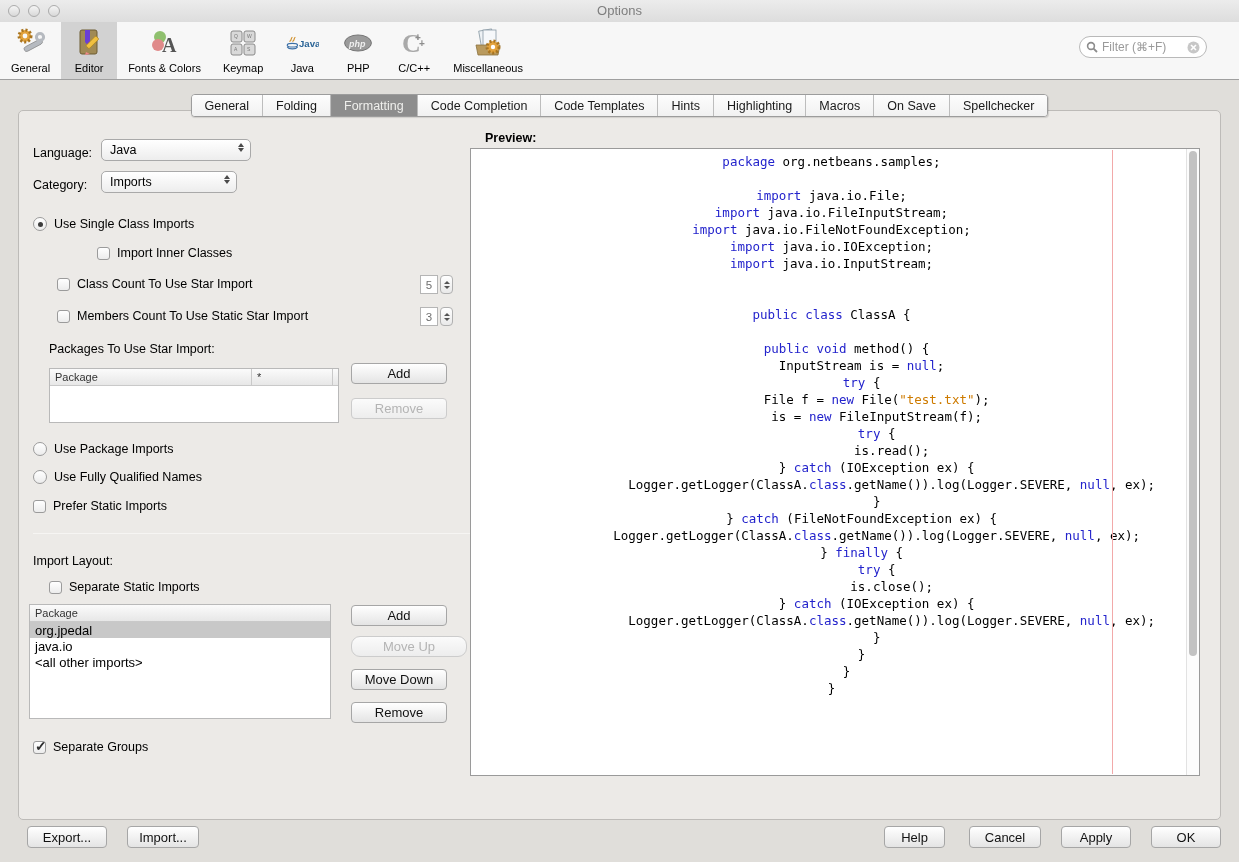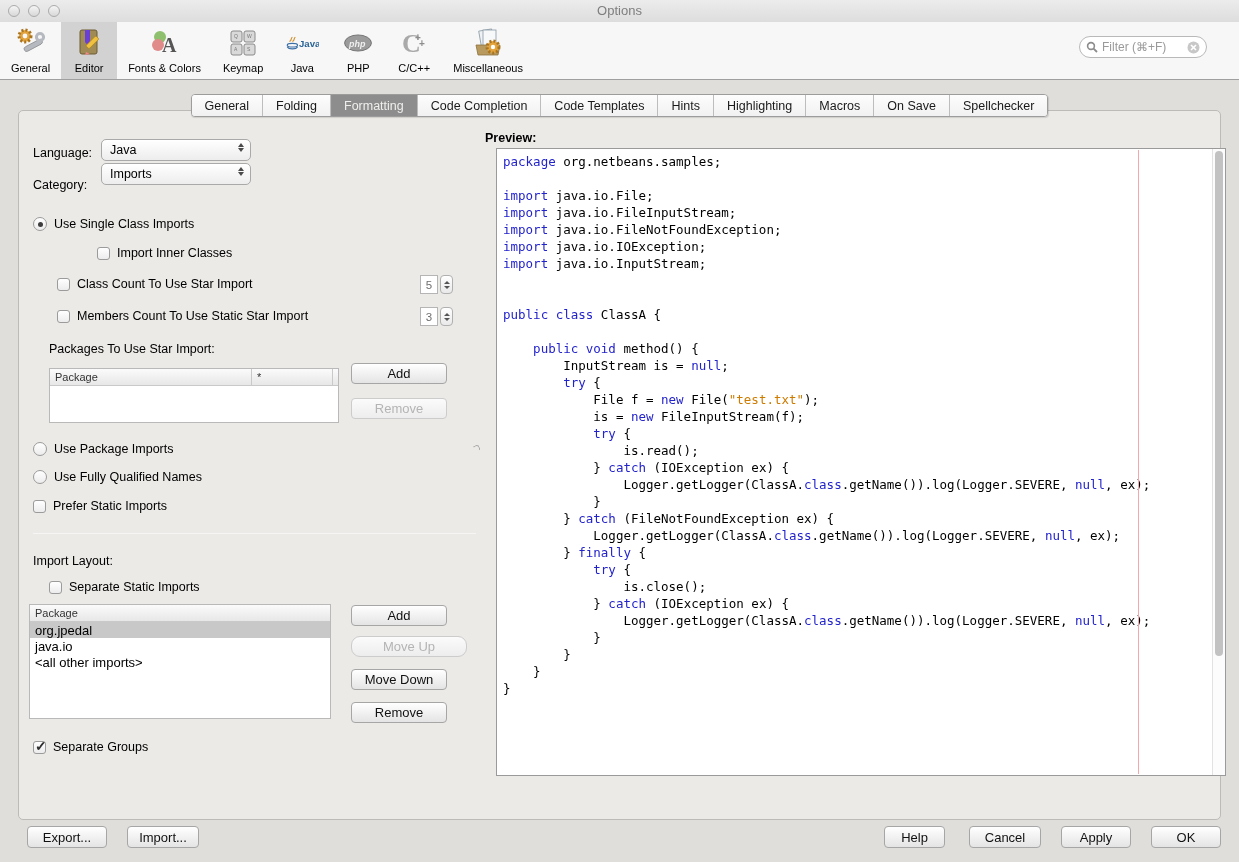--- a/index.html
+++ b/index.html
@@ -244,21 +244,21 @@
   <div class="plabel" style="left:14px; top:35px;">Language:</div>
   <div class="select" style="left:82px; top:28px; width:150px;">
     <span>Java</span>
     <span class="sel-arrows">
         <i class="up"></i>
         <i class="dn"></i>
       </span>
   </div>
 
   <div class="plabel" style="left:14px; top:67px;">Category:</div>
-  <div class="select" style="left:82px; top:52px; width:150px;align-items:center;">
+  <div class="select" style="left:82px; top:60px; width:136px;align-items:center;">
     <span>Imports</span>
     <span class="sel-arrows">
         <i class="up"></i>
         <i class="dn"></i>
       </span>
   </div>
 
   <div class="ctl" style="left:14px; top:106px;">
     <span class="radio checked"></span>
     <span>Use Single Class Imports</span>
@@ -338,21 +338,21 @@
   <div class="btn" style="left:332px; top:591px; width:96px;">Remove</div>
 
   <div class="ctl" style="left:14px; top:629px;">
     <span class="checkbox checked"></span>
     <span>Separate Groups</span>
   </div>
 
   <div class="splitter-glyph" style="left:454px; top:334px;"></div>
 
   <div class="preview-label" style="left:466px; top:20px;">Preview:</div>
-  <div class="code-pane" style="left:477px; top:37px; width:730px; height:628px;">
+  <div class="code-pane" style="left:451px; top:37px; width:730px; height:628px;text-align:center;">
     <div class="code-body" id="code-body">
         <div class="code-line"><span class="tok-k">package</span><span> org.netbeans.samples;</span></div>
         <div class="code-line">&nbsp;</div>
         <div class="code-line"><span class="tok-k">import</span><span> java.io.File;</span></div>
         <div class="code-line"><span class="tok-k">import</span><span> java.io.FileInputStream;</span></div>
         <div class="code-line"><span class="tok-k">import</span><span> java.io.FileNotFoundException;</span></div>
         <div class="code-line"><span class="tok-k">import</span><span> java.io.IOException;</span></div>
         <div class="code-line"><span class="tok-k">import</span><span> java.io.InputStream;</span></div>
         <div class="code-line">&nbsp;</div>
         <div class="code-line">&nbsp;</div>

